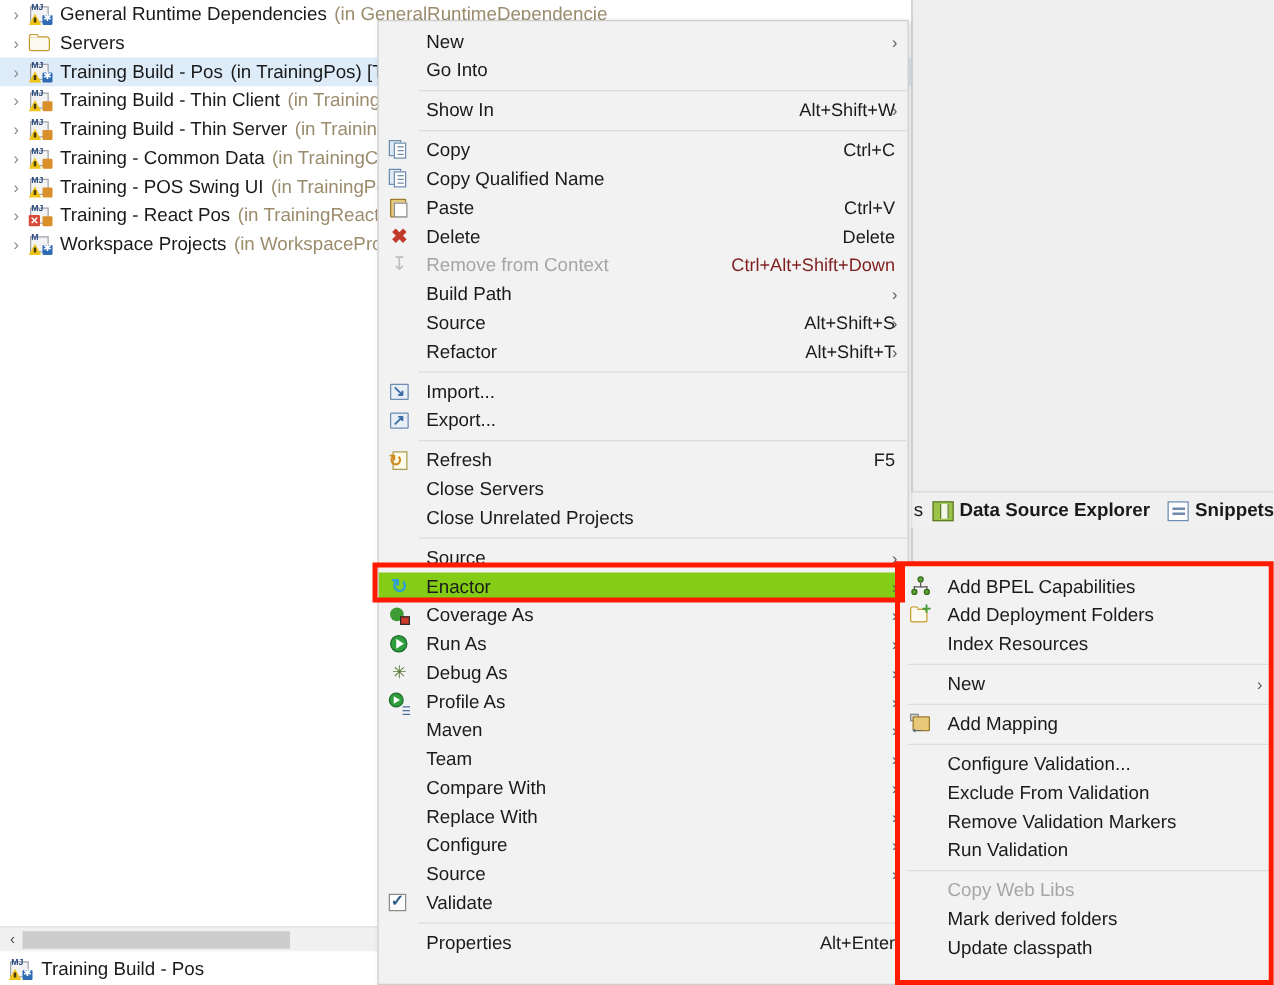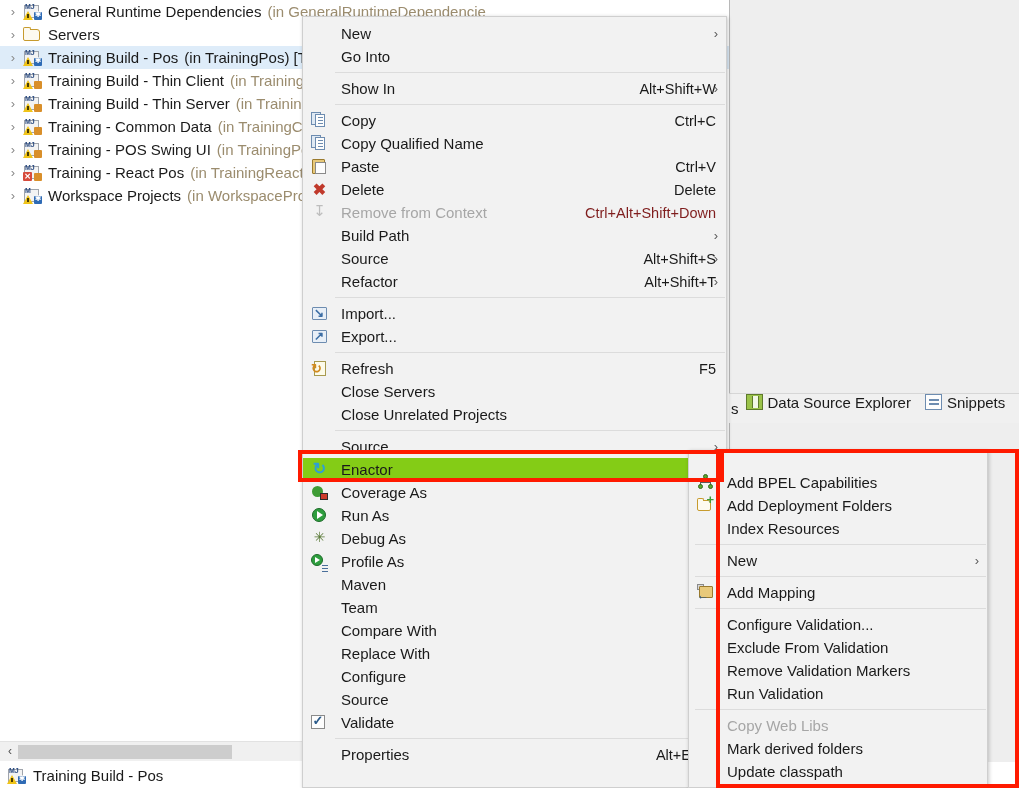--- a/index.html
+++ b/index.html
@@ -170,23 +170,24 @@
     background: #f0f0f0;
     border-top: 1px solid #d6d6d6;
     display: flex;
     align-items: center;
     overflow: hidden;
     font-size: 15px;
     color: #1a1a1a;
     white-space: nowrap;
   }
   #tabbar .tab {
-    display: flex; align-items: flex-start;
+    display: flex; align-items: center;
     padding: 0 7px;
     height: 29px;
+    font-weight: bold;
   }
   #tabbar .tab-ellipsis { color: #1a1a1a; padding-left: 2px; }
   .tabicon { width: 17px; height: 16px; margin-right: 5px; position: relative; flex: 0 0 17px; }
   .ic-dse { background: #9bc34a; border: 1px solid #5e7a2b; box-sizing: border-box; }
   .ic-dse:after {
     content:""; position:absolute; left:5px; top:1px; width:5px; height:12px;
     background:#f2f7e6; border-left:1px solid #5e7a2b; border-right:1px solid #5e7a2b;
   }
   .ic-snip {
     background: #fdfdfd; border: 1px solid #6d8cb0; box-sizing: border-box;
@@ -200,21 +201,21 @@
   .menu {
     position: absolute;
     background: #f2f2f2;
     border: 1px solid #cfcfcf;
     box-shadow: 1px 1px 4px rgba(0,0,0,0.22);
     font-size: 15px;
     color: #1a1a1a;
     box-sizing: border-box;
   }
   #main-menu { left: 302px; top: 16px; width: 425px; height: 772px; padding-top: 5px; }
-  #sub-menu  { left: 688px; top: 450px; width: 300px; height: 338px; padding-top: 20px; }
+  #sub-menu  { left: 719px; top: 450px; width: 300px; height: 338px; padding-top: 7px; }
 
   .mi {
     position: relative;
     height: 23px;
     display: flex;
     align-items: center;
     padding-left: 38px;
     padding-right: 10px;
     white-space: nowrap;
     cursor: default;

